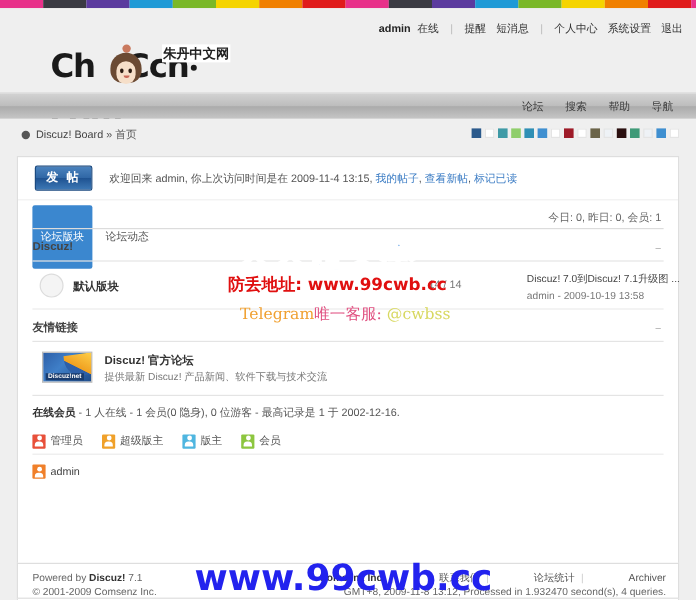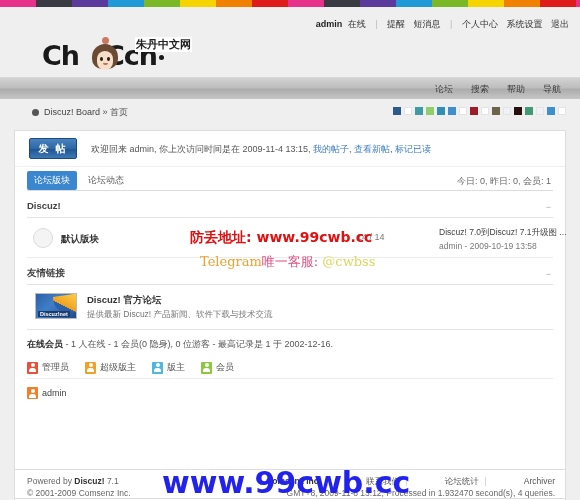--- a/index.html
+++ b/index.html
@@ -100,21 +100,21 @@
     color: #3a3a3a; text-decoration: none;
     padding: 0 9px; line-height: 22px;
   }
 
   
   #crumbwrap {
     height: 26px; position: relative;
     background: #efefef;
   }
   #crumb {
-    position: absolute; left: 32px; top: 7px;
+    position: absolute; left: 18px; top: 7px;
     font-size: 9px; color: #555;
   }
   #crumb .bullet {
     display: inline-block; width: 7px; height: 7px;
     background: #555; border-radius: 50%;
     vertical-align: -1px; margin-right: 5px;
   }
   #crumb a { color: #444; text-decoration: none; }
   #swatches {
     position: absolute; right: 14px; top: 8px;
@@ -151,21 +151,21 @@
   }
   #welcometext a { color: #3b7cc4; text-decoration: none; }
 
   
   #tabrow { height: 24px; position: relative; }
   #tabs {
     position: absolute; left: 12px; top: 4px;
     display: flex; align-items: center;
   }
   .tab {
-    font-size: 9px; padding: 3px 7px; margin-right: 4px;
+    font-size: 9px; padding: 20px 7px; margin-right: 4px;
     color: #555; border-radius: 2px;
   }
   .tab.active {
     background: #3b87cf; color: #fff;
   }
   #stats {
     position: absolute; right: 14px; top: 8px;
     font-size: 9px; color: #666;
   }
   #tabsep {
@@ -517,20 +517,21 @@
         <a href="#">联系我们</a>
         <span class="sep">|</span>
         <a href="#">论坛统计</a>
         <span class="sep">|</span>
         <a href="#">Archiver</a>
       </div>
       <div>GMT+8, 2009-11-8 13:12, Processed in 1.932470 second(s), 4 queries.</div>
     </div>
   </div>
 
+  <div class="wm" id="wm1">久久超文本</div>
   <div class="wm" id="wm2">
     <span>防丢地址:</span>
     <span>www.99cwb.cc</span>
   </div>
   <div class="wm" id="wm3">
     <span class="tg-label">Telegram</span><span class="cn">唯一客服:</span>
     <span class="tg">@cwbss</span>
   </div>
   <div class="wm" id="wm4">www.99cwb.cc</div>
 

